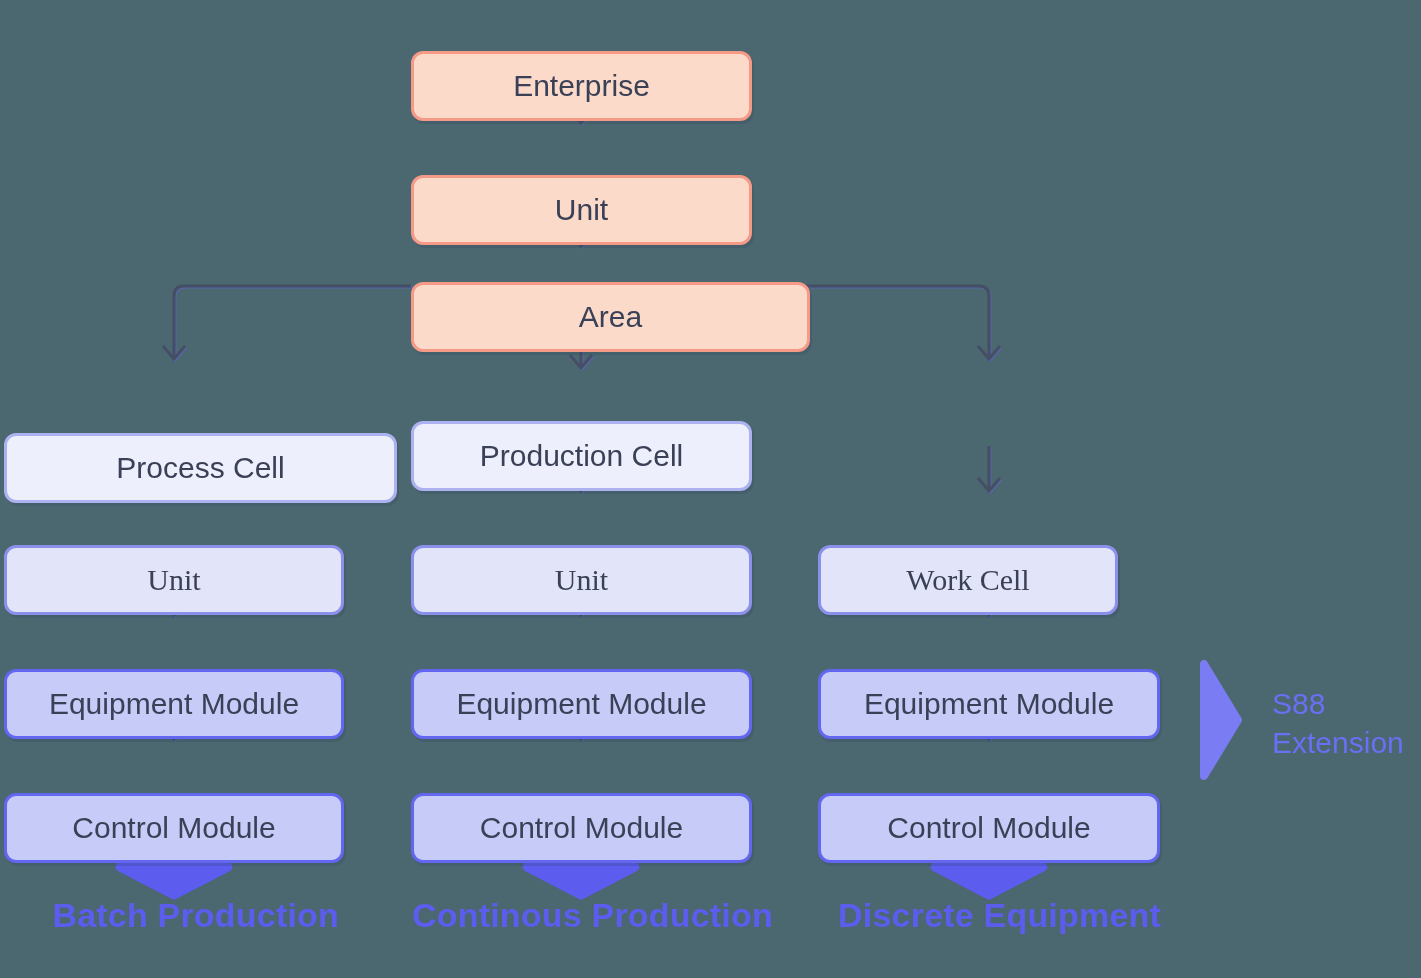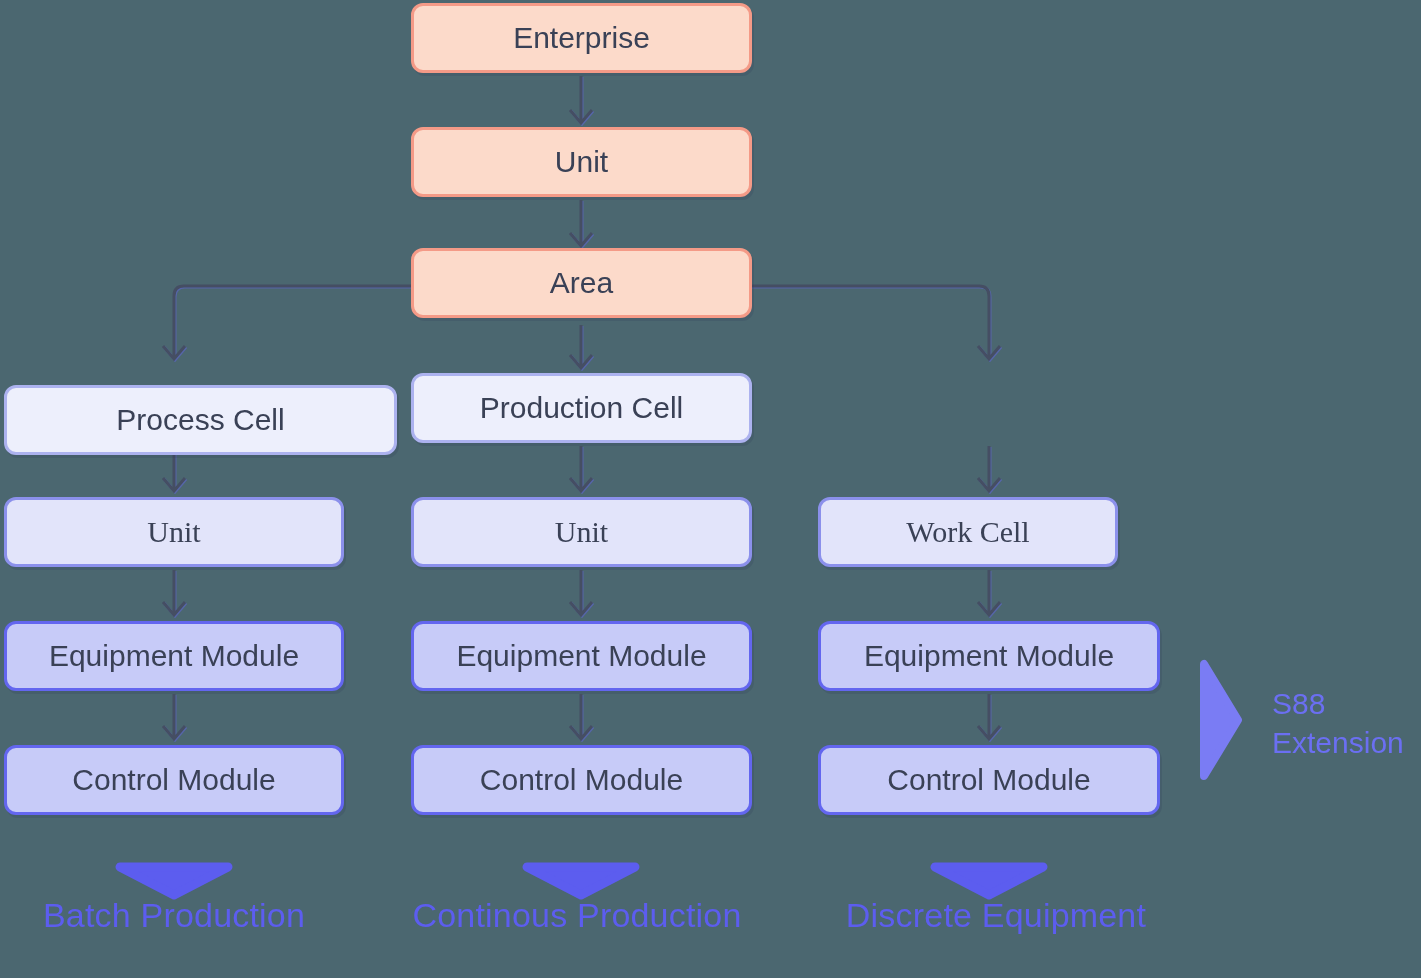--- a/index.html
+++ b/index.html
@@ -24,28 +24,29 @@
     filter:drop-shadow(1px 1px 0 rgba(100,100,240,0.45));
   }
   .tri{fill:var(--accent-purple);stroke:var(--accent-purple);stroke-width:9;stroke-linejoin:round;}
   .tri-s88{fill:var(--s88-purple);stroke:var(--s88-purple);stroke-width:8;stroke-linejoin:round;}
   .box{
     position:absolute;box-sizing:border-box;height:70px;
     border:3px solid;border-radius:12px;
     display:flex;align-items:center;justify-content:center;
     font-size:30px;color:var(--node-text);
     box-shadow:2px 3px 0 rgba(52,62,92,0.22);
+    margin-top:48px;
   }
   .t-orange{background:var(--orange-fill);border-color:var(--orange-border);}
   .t1{background:var(--tier1-fill);border-color:var(--tier1-border);}
   .t2{background:var(--tier2-fill);border-color:var(--tier2-border);font-family:Liberation Serif, serif;}
   .t3{background:var(--tier3-fill);border-color:var(--tier3-border);}
   .prod-label{
-    position:absolute;top:896px;width:330px;text-align:center;
-    font-size:34px;font-weight:400;color:var(--accent-purple);
+    position:absolute;top:896px;width:330px;text-align:right;
+    font-size:34px;font-weight:700;color:var(--accent-purple);
     letter-spacing:0.2px;white-space:nowrap;
   }
   .s88-label{
     position:absolute;left:1272px;top:684px;width:152px;
     font-size:30px;line-height:39px;color:var(--s88-text);
   }
 </style>
 </head>
 <body>
 
@@ -74,21 +75,21 @@
 
     <polygon class="tri" points="120,867 228,867 174,895"></polygon>
     <polygon class="tri" points="527,867 635,867 581,895"></polygon>
     <polygon class="tri" points="935,867 1043,867 989,895"></polygon>
 
     <polygon class="tri-s88" points="1204,664 1204,776 1238,720"></polygon>
   </svg>
 
   <div class="box t-orange" style="left:411px;top:3px;width:341px">Enterprise</div>
   <div class="box t-orange" style="left:411px;top:127px;width:341px">Unit</div>
-  <div class="box t-orange" style="left:411px;top:248px;width:341px">Area</div>
+  <div class="box t-orange" style="left:411px;top:234px;width:399px">Area</div>
 
   <div class="box t1" style="left:4px;top:385px;width:393px">Process Cell</div>
   <div class="box t2" style="left:4px;top:497px;width:340px">Unit</div>
   <div class="box t3" style="left:4px;top:621px;width:340px">Equipment Module</div>
   <div class="box t3" style="left:4px;top:745px;width:340px">Control Module</div>
 
   <div class="box t1" style="left:411px;top:373px;width:341px">Production Cell</div>
   <div class="box t2" style="left:411px;top:497px;width:341px">Unit</div>
   <div class="box t3" style="left:411px;top:621px;width:341px">Equipment Module</div>
   <div class="box t3" style="left:411px;top:745px;width:341px">Control Module</div>

